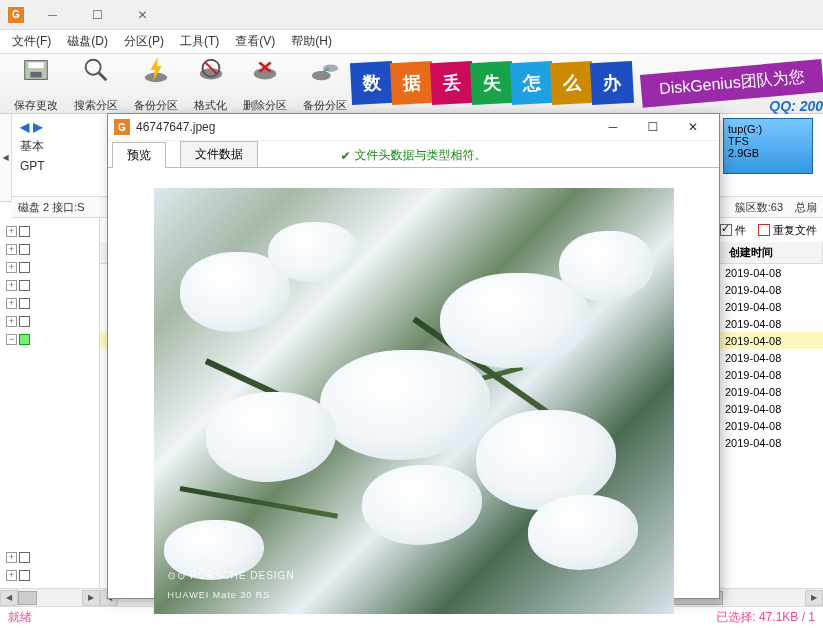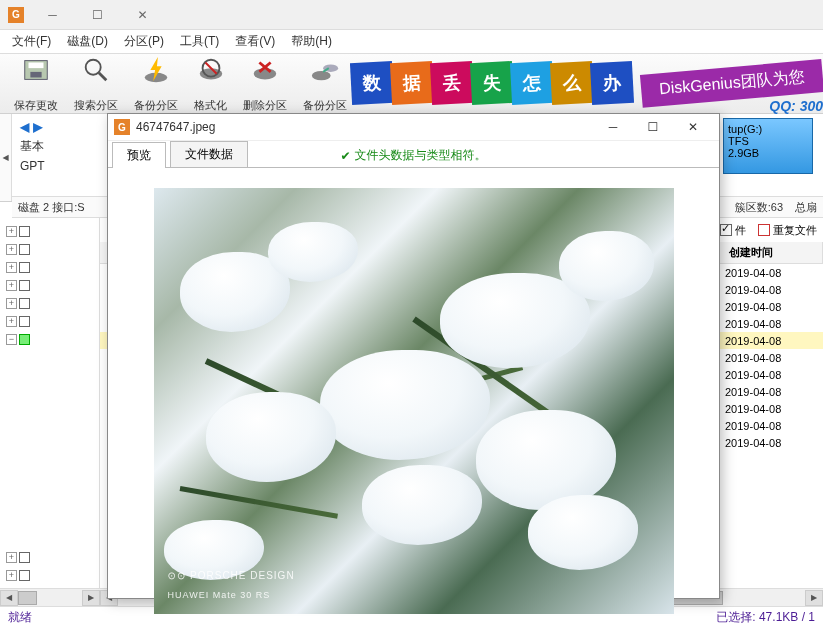--- a/index.html
+++ b/index.html
@@ -52,29 +52,29 @@
 .lrow { display:flex; align-items:center; height:17px; font-size:11px; padding-right:8px; }
 .lrow.hl { background:#fff7c0; }
 .lrow span { text-align:right; }
 .lrow .t1 { width:50px; }
 .lrow .t2 { width:90px; margin-left:6px; text-align:left; }
 .scroll-h { position:absolute; bottom:0; left:0; right:0; height:18px; background:#f0f0f0; border-top:1px solid #ddd; display:flex; align-items:center; }
 .scroll-btn { width:18px; height:16px; background:#e0e0e0; border:1px solid #ccc; display:flex; align-items:center; justify-content:center; font-size:8px; color:#555; cursor:pointer; }
 .scroll-track { flex:1; height:16px; position:relative; }
 .scroll-thumb { position:absolute; height:14px; top:1px; background:#ccc; border:1px solid #aaa; }
 
-.status-bar { position:absolute; bottom:0; left:0; right:0; height:22px; border-top:1px solid #ddd; display:flex; align-items:center; padding:0 8px; font-size:12px; color:#4c1d95; }
+.status-bar { position:absolute; bottom:0; left:0; right:0; height:22px; border-top:1px solid #ddd; display:flex; align-items:center; padding:0 8px; font-size:12px; color:#ec4899; }
 .status-bar .spacer { flex:1; }
 
 .preview-win { position:absolute; left:107px; top:113px; width:613px; height:486px; background:#fff; border:1px solid #888; box-shadow:3px 3px 12px rgba(0,0,0,0.25); display:flex; flex-direction:column; }
 .pw-title { height:28px; background:#fff; display:flex; align-items:center; padding:0 6px; border-bottom:1px solid #eee; }
 .pw-title-text { flex:1; color:#333; font-size:12px; }
 .pw-btn { width:40px; height:26px; display:flex; align-items:center; justify-content:center; color:#333; cursor:pointer; }
 .pw-tabs { height:28px; display:flex; align-items:flex-end; border-bottom:1px solid #bbb; padding-left:4px; position:relative; }
-.pw-tab { padding:4px 14px; border:1px solid #bbb; border-bottom:none; background:#f4f4f4; font-size:12px; cursor:pointer; margin-right:4px; }
+.pw-tab { padding:4px 14px; border:1px solid #bbb; border-bottom:none; background:#f4f4f4; font-size:12px; cursor:pointer; margin-right:14px; }
 .pw-tab.active { background:#fff; position:relative; top:1px; }
 .pw-msg { position:absolute; left:50%; top:6px; transform:translateX(-50%); color:#178a17; font-size:12px; display:flex; align-items:center; gap:4px; }
 .pw-body { flex:1; display:flex; align-items:center; justify-content:center; padding:20px; }
 .pw-img { width:520px; height:426px; background:linear-gradient(135deg,#dde8ee 0%, #a7b8a8 15%, #f0f5f8 30%, #6b8766 45%, #e8eff4 60%, #4a6b52 75%, #d8e4ea 100%); position:relative; overflow:hidden; }
 .snow-blob { position:absolute; background:radial-gradient(ellipse at 40% 30%, #ffffff 0%, #f2f7fa 50%, #d4e0e8 100%); border-radius:50% 45% 55% 48%; filter: blur(0.5px); }
 .branch { position:absolute; background: linear-gradient(90deg, #2d4a2a, #4a6b3a); transform-origin: left center; }
 .watermark { position:absolute; left:14px; bottom:12px; color:rgba(255,255,255,0.85); font-size:10px; line-height:1.3; letter-spacing:1px; }
 .watermark .wm-top { font-size:10px; }
 .watermark .wm-bot { font-size:9px;margin-top:8px; }
 
@@ -163,21 +163,21 @@
   </div>
   <div class="banner">
     <div class="banner-sq" style="background:#1e4fc2">数</div>
     <div class="banner-sq" style="background:#e86b1a">据</div>
     <div class="banner-sq" style="background:#cc0b5d">丢</div>
     <div class="banner-sq" style="background:#17a34a">失</div>
     <div class="banner-sq" style="background:#1ea0e2">怎</div>
     <div class="banner-sq" style="background:#cc8a00">么</div>
     <div class="banner-sq" style="background:#1e4fc2;color:#fff">办</div>
     <div class="banner-team">DiskGenius团队为您</div>
-    <div class="banner-qq">QQ: 300</div>
+    <div class="banner-qq">QQ: 200</div>
   </div>
 </div>
 
 <div class="disk-bar">
   <div class="left-nav">
       <span>◀</span>
     </div>
   <div class="info-col">
     <div class="nav-arrows">
       <span>◀</span>

